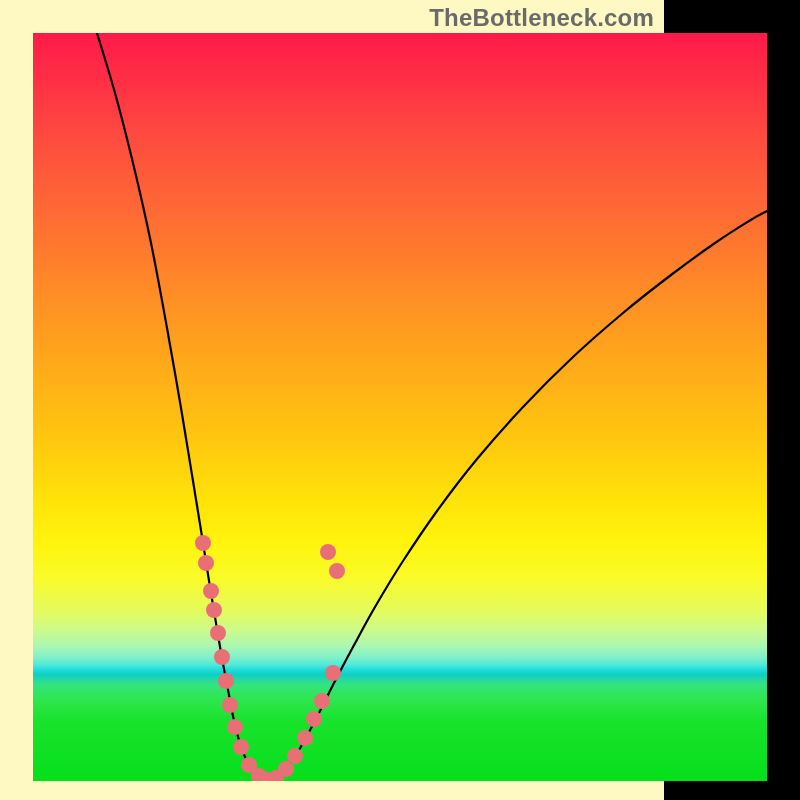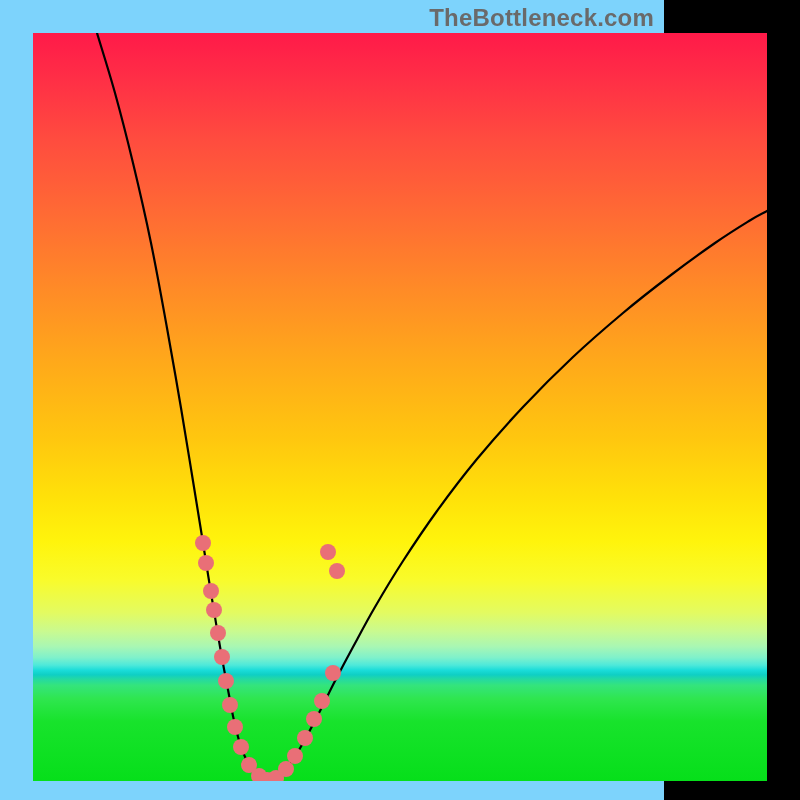--- a/index.html
+++ b/index.html
@@ -8,21 +8,21 @@
     width: 800px;
     height: 800px;
     background: #000;
     overflow: hidden;
     font-family: Arial, Helvetica, sans-serif;
   }
   .outer {
     position: relative;
     width: 664px;
     height: 800px;
-    background: #7dd3fc;
+    background: #fef9c3;
   }
   .watermark {
     position: absolute;
     top: 4px;
     right: 10px;
     color: #6a6a6a;
     font-size: 24px;
     font-weight: 600;
     letter-spacing: 0.2px;
     z-index: 50;

